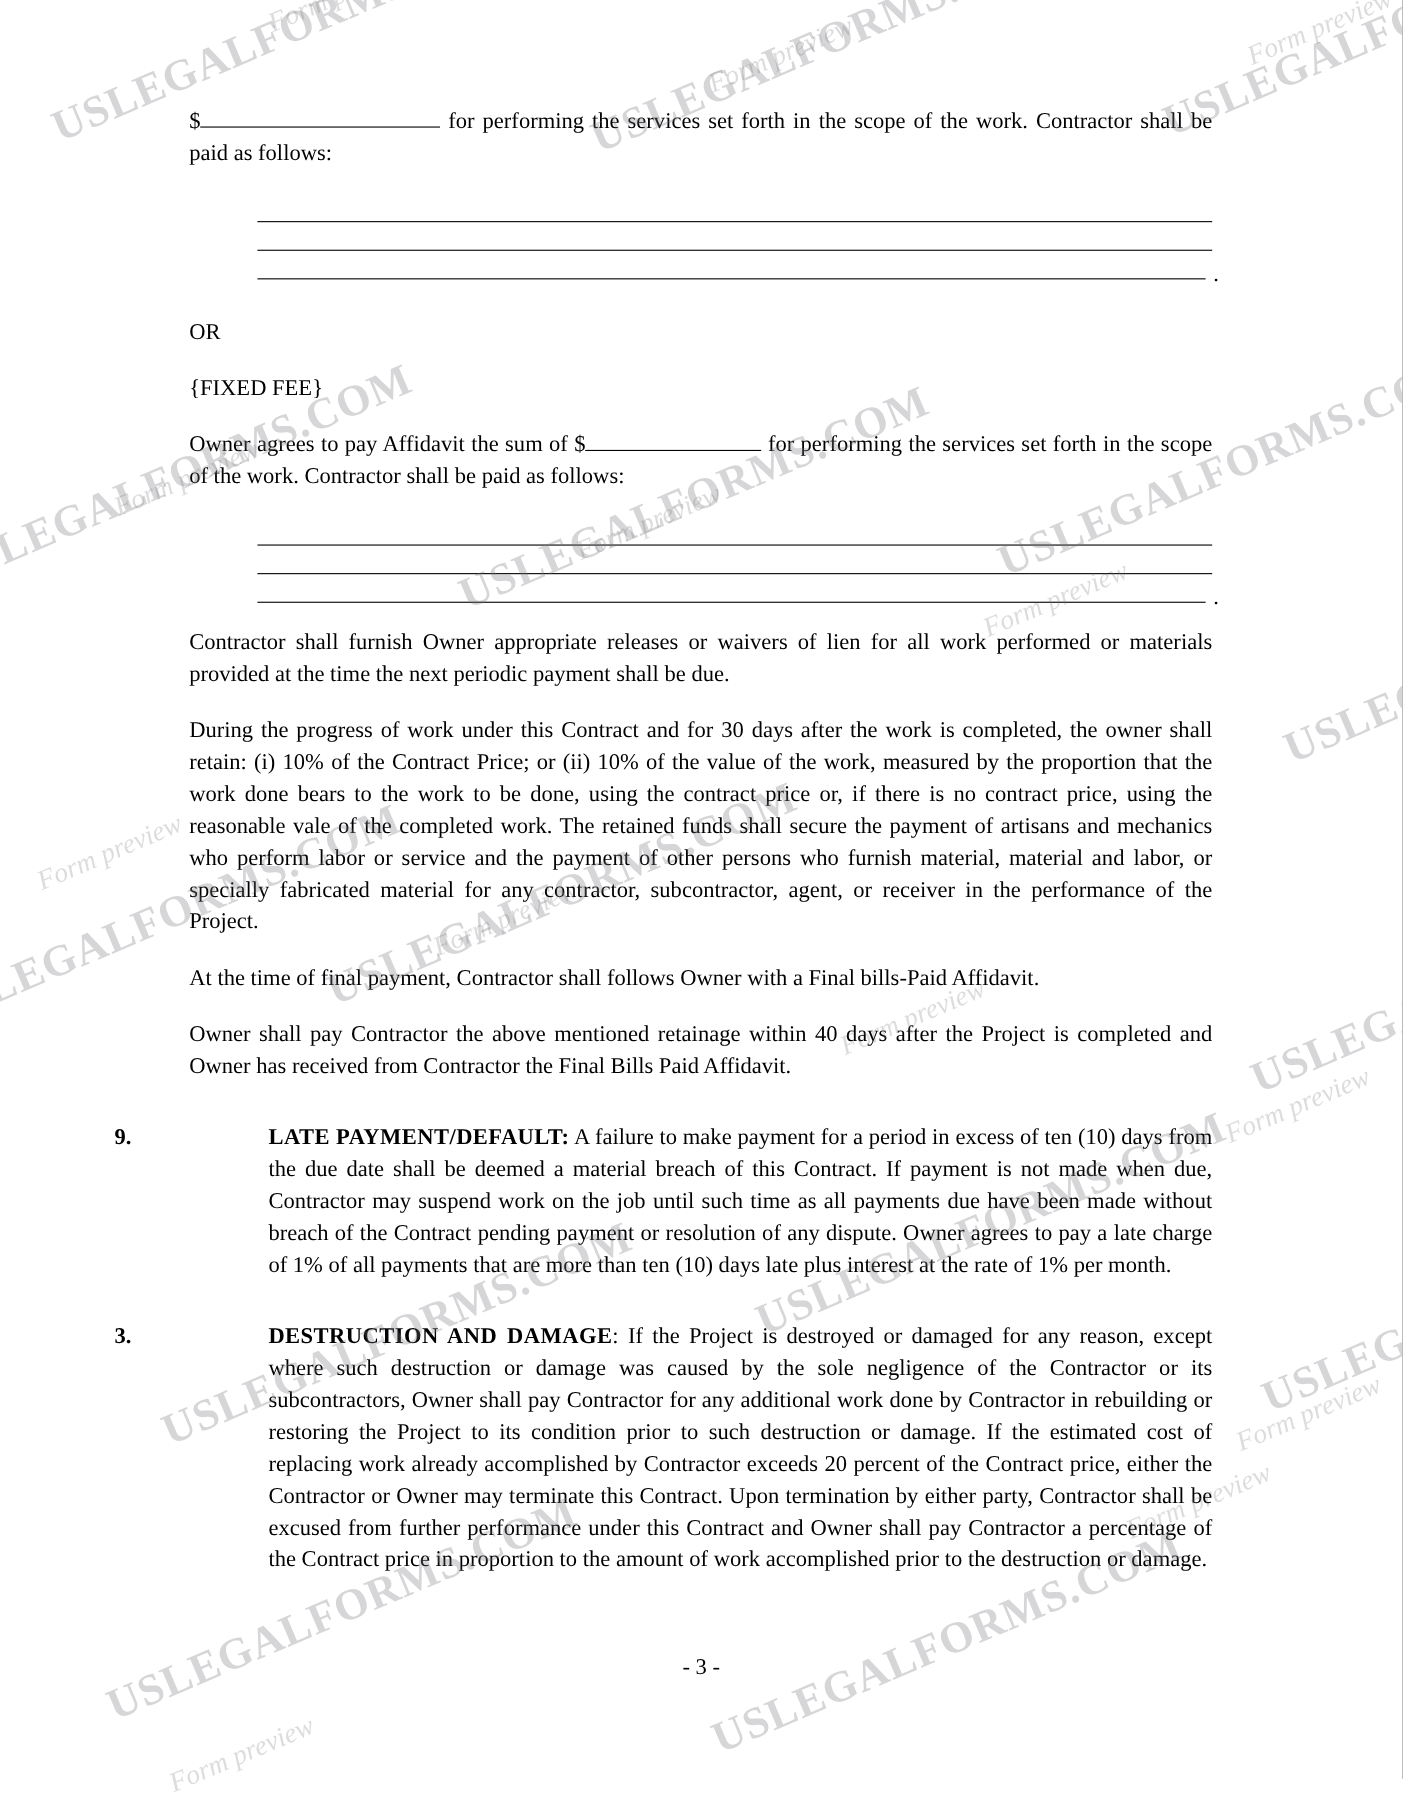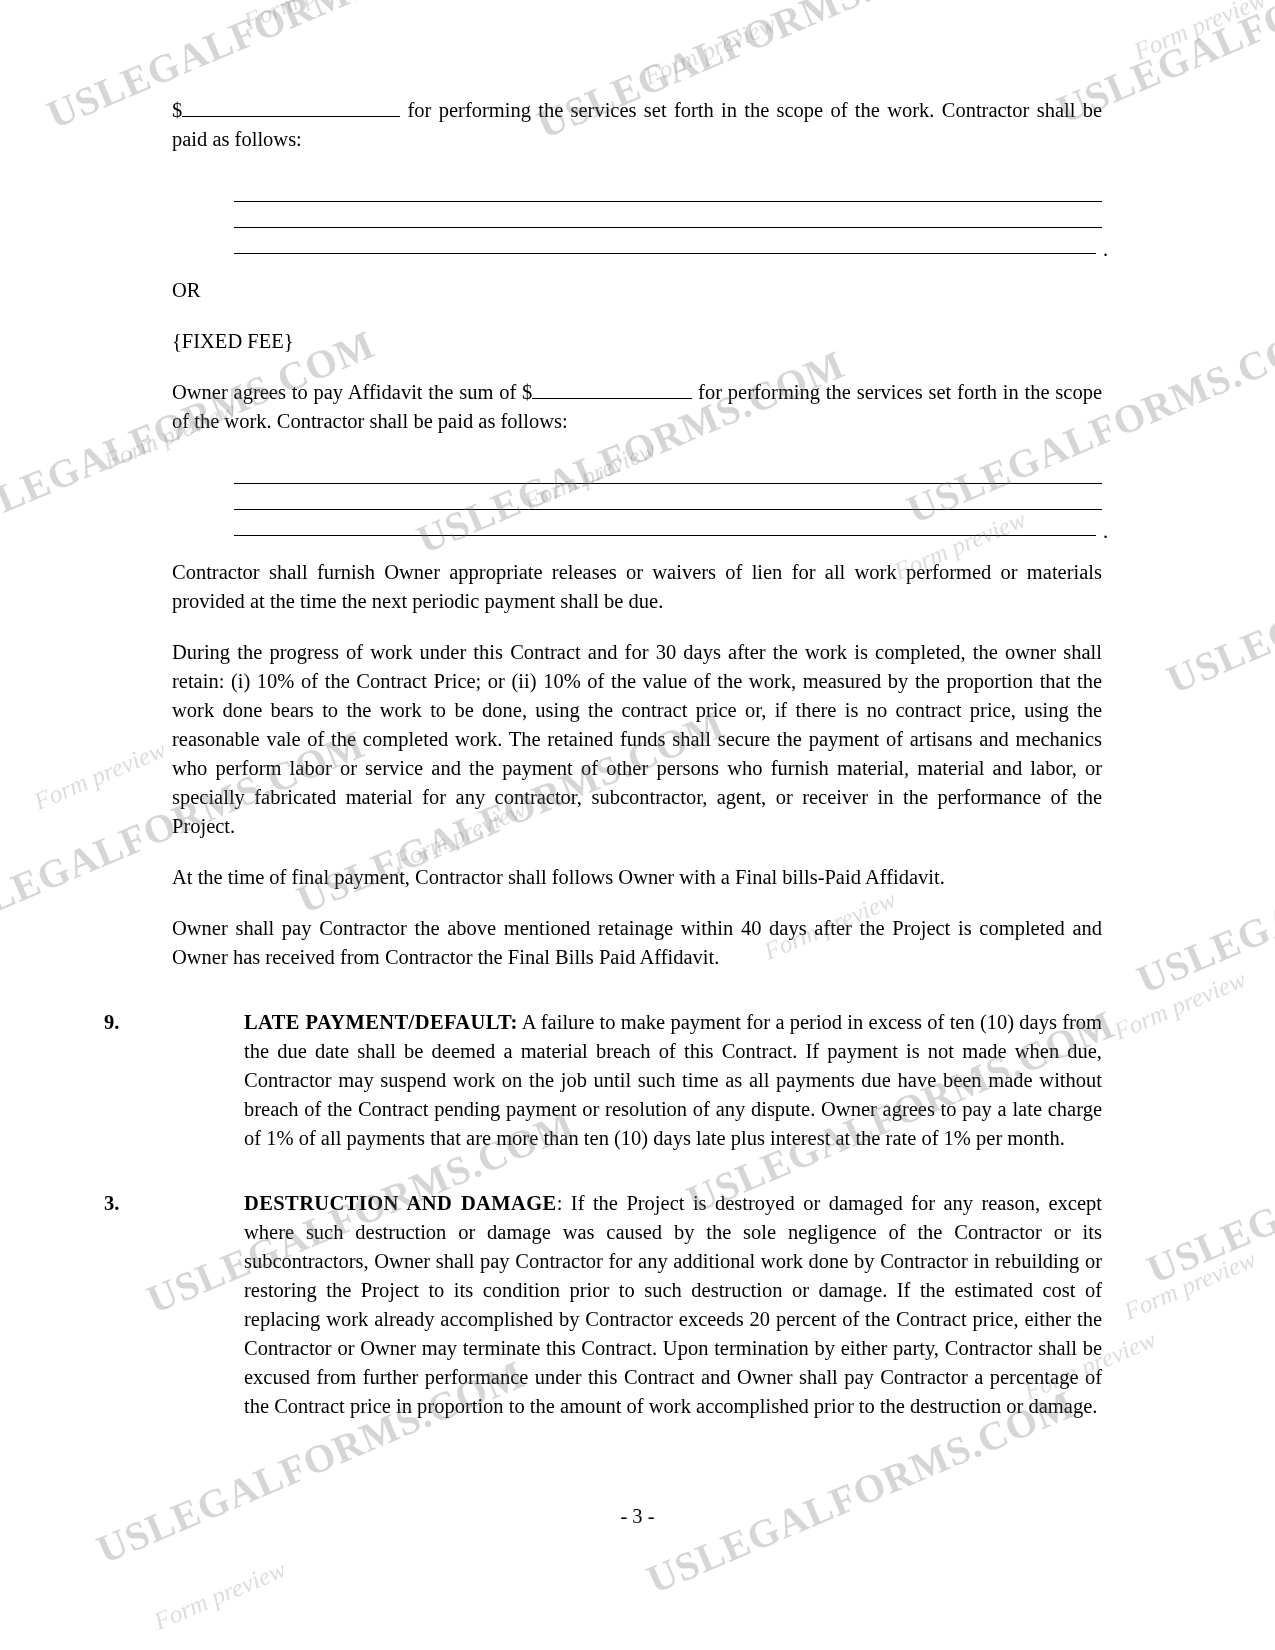--- a/index.html
+++ b/index.html
@@ -22,21 +22,21 @@
     top: 96px;
     width: 930px;
   }
   .para {
     font-size: 20.5px;
     line-height: 29px;
     text-align: justify;
     margin: 0 0 22px 0;
     position: relative;
   }
-  .para.nojust { text-align: left; }
+  .para.nojust { text-align: left; margin-top: 12px; }
   .blank-long {
     display: inline-block;
     border-bottom: 1px solid #000;
     height: 0.92em;
     vertical-align: baseline;
   }
   .rules {
     margin: 10px 0 0 62px;
     width: 868px;
   }

